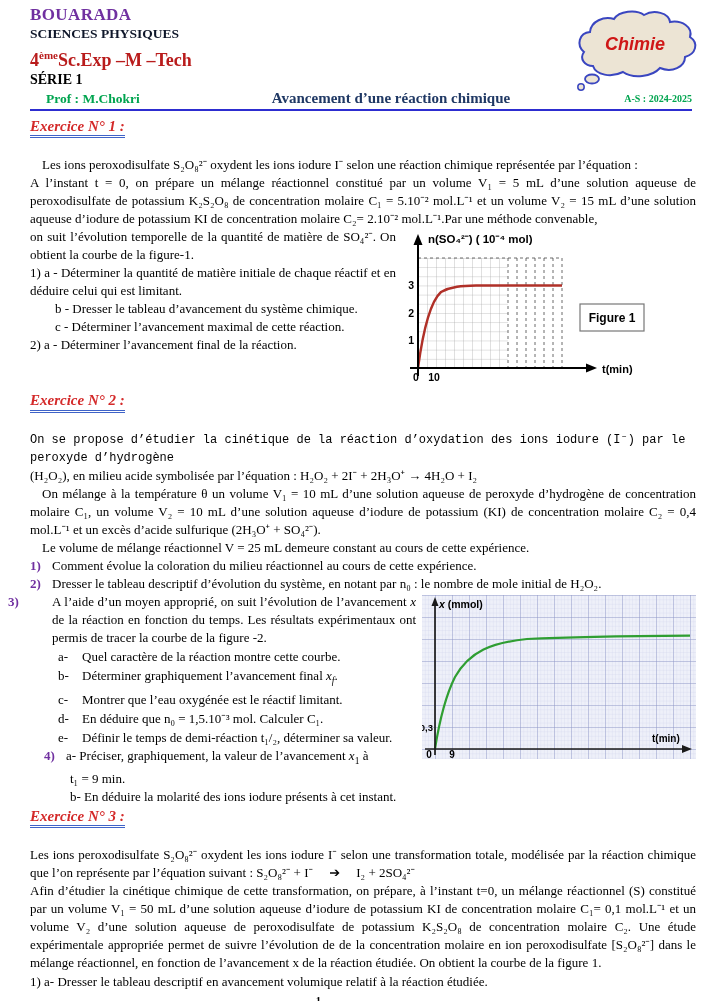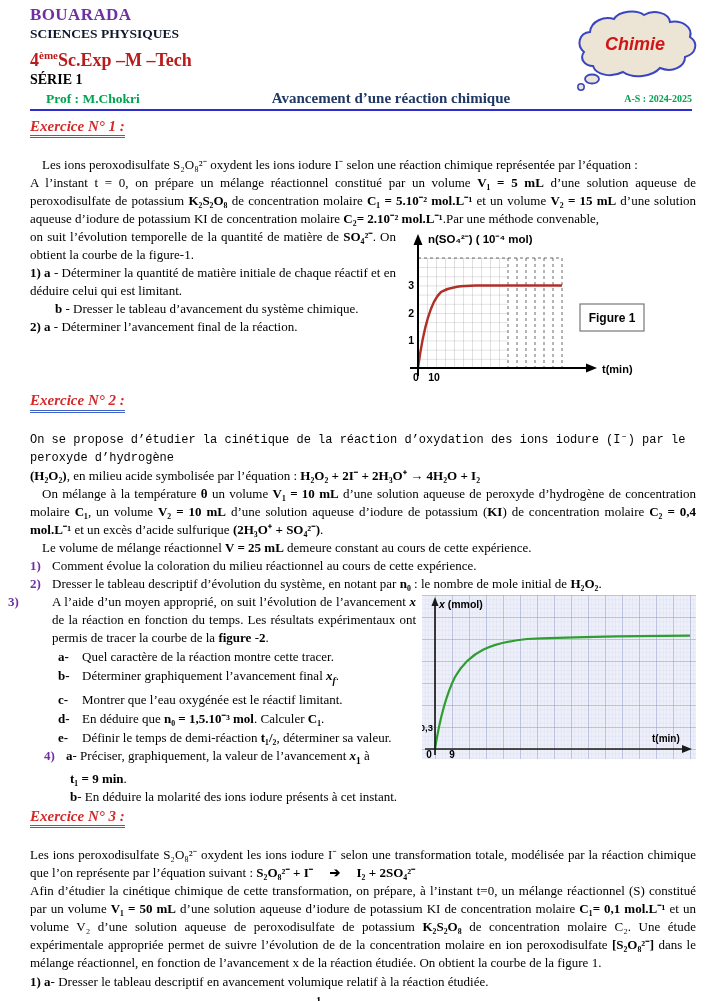--- a/index.html
+++ b/index.html
@@ -15,21 +15,21 @@
   .titlerow{display:flex;align-items:center;margin-top:2px}
   .prof{color:#00a44f;font-weight:bold;font-size:13.5px;width:180px;padding-left:16px;box-sizing:border-box}
   .doctitle{flex:1;text-align:center;color:#1f3864;font-weight:bold;font-size:15px}
   .year{color:#00a44f;font-weight:bold;font-size:10px;width:120px;text-align:right;padding-right:4px}
   .rule{border:0;border-top:2px solid #2d2dd0;margin:2px 4px 5px 0}
   .exh{color:#d42a2a;font-weight:bold;font-style:italic;font-size:15px;display:inline-block;
        border-bottom:3px double #3f63c8;margin:2px 0 18px;line-height:1.15}
   p{margin:0}
   .just{text-align:justify}
   .line{line-height:18px}
-  .b{font-weight:bold}.i{font-style:italic}
+  .b{font-weight:normal}.i{font-style:italic}
   sub{font-size:9.5px}  sup{font-size:9.5px}
   .indent1{text-indent:12px}
   .eq{text-align:center;font-weight:bold;white-space:pre;font-size:13.5px;line-height:18px}
   .pnum{color:#7030a0;font-weight:bold;display:inline-block;width:22px}
   .qrow{line-height:18px}
   .subitem{margin-left:28px;line-height:19px}
   .subitem span:first-child{display:inline-block;width:24px}
   .ml25{margin-left:25px}
   .ml40{margin-left:40px}
   .ml14{margin-left:14px}
@@ -112,20 +112,21 @@
         <text x="12" y="153" font-size="10.5" font-weight="bold" text-anchor="middle">0</text>
         <text x="30" y="153" font-size="10.5" font-weight="bold" text-anchor="middle">10</text>
         <rect x="176" y="76" width="64" height="27" fill="#fff" stroke="#777" stroke-width="1.2"></rect>
         <text x="208" y="94" font-size="12" font-weight="bold" text-anchor="middle">Figure 1</text>
       </svg>
     </div>
 
     <p class="line just"><span>on suit l’évolution temporelle de la quantité de matière de </span><span class="b">SO₄²⁻</span><span>. On obtient la courbe de la figure-1.</span></p>
     <div class="qrow just"><span class="b">1) a</span><span> - Déterminer la quantité de matière initiale de chaque réactif et en déduire celui qui est limitant.</span></div>
     <div class="qrow ml25"><span class="b">b</span><span> - Dresser le tableau d’avancement  du système chimique.</span></div>
+    <div class="qrow ml25"><span class="b">c</span><span> - Déterminer l’avancement maximal de cette réaction.</span></div>
     <div class="qrow"><span class="b">2) a</span><span> - Déterminer l’avancement final de la réaction.</span></div>
     <div class="clear"></div>
   </div>
 
   <div>
     <div class="exh">Exercice N° 2 :</div>
     <p class="line" style="font-family:Liberation Mono, monospace;font-size:12px">On se propose d’étudier la cinétique de la réaction d’oxydation des ions iodure (I⁻) par le peroxyde d’hydrogène</p>
     <p class="line"><span class="b">(H₂O₂)</span><span>, en milieu acide symbolisée par l’équation : </span><span class="b">H₂O₂  +  2I⁻  +  2H₃O⁺  →  4H₂O  +  I₂</span></p>
     <p class="line just indent1"><span>On mélange à la température </span><span class="b">θ</span><span> un volume </span><span class="b">V₁ = 10 mL</span><span> d’une solution aqueuse de peroxyde d’hydrogène de concentration molaire </span><span class="b">C₁</span><span>, un volume </span><span class="b">V₂ = 10 mL</span><span> d’une solution aqueuse d’iodure de potassium (</span><span class="b">KI</span><span>) de concentration molaire </span><span class="b">C₂ = 0,4 mol.L⁻¹</span><span> et un excès d’acide sulfurique </span><span class="b">(2H₃O⁺ + SO₄²⁻)</span><span>.</span></p>
     <p class="line indent1"><span>Le volume de mélange réactionnel </span><span class="b">V = 25 mL</span><span> demeure constant au cours de cette expérience.</span></p>
@@ -154,21 +155,21 @@
         <path d="M270,154 L260,150 L260,158 Z" fill="#1a1a1a"></path>
         <text x="17" y="13" font-size="10.5" font-weight="bold"><tspan font-style="italic">x</tspan><tspan> (mmol)</tspan></text>
         <text x="11" y="136" font-size="9.5" font-weight="bold" text-anchor="end">0,3</text>
         <text x="7" y="163" font-size="10" font-weight="bold" text-anchor="middle">0</text>
         <text x="30" y="163" font-size="10" font-weight="bold" text-anchor="middle">9</text>
         <text x="230" y="147" font-size="10" font-weight="bold">t(min)</text>
       </svg>
     </div>
 
     <div class="qrow just hang"><span class="pnum">3)</span><span><span>A l’aide d’un moyen approprié, on suit l’évolution de l’avancement </span><span class="b i">x</span><span> de la réaction en fonction du temps. Les résultats expérimentaux ont permis de tracer la courbe de la </span><span class="b">figure</span><span> -</span><span class="b">2</span><span>.</span></span></div>
-    <div class="subitem"><span class="b">a-</span><span>Quel caractère de la réaction montre cette tracer.</span></div>
+    <div class="subitem"><span class="b">a-</span><span>Quel caractère de la réaction montre cette courbe.</span></div>
     <div class="subitem"><span class="b">b-</span><span>Déterminer graphiquement l’avancement final </span><span class="b i">x</span><sub class="b i">f</sub><span>.</span></div>
     <div class="subitem"><span class="b">c-</span><span>Montrer que l’eau oxygénée est le réactif limitant.</span></div>
     <div class="subitem"><span class="b">d-</span><span>En déduire que </span><span class="b">n₀ = 1,5.10⁻³ mol</span><span>. Calculer </span><span class="b">C₁</span><span>.</span></div>
     <div class="subitem"><span class="b">e-</span><span>Définir le temps de demi-réaction </span><span class="b">t₁/₂</span><span>, déterminer sa valeur.</span></div>
     <div class="qrow" style="margin-left:14px"><span class="pnum">4)</span><span><span class="b">a</span><span>- Préciser, graphiquement, la valeur de l’avancement </span><span class="b i">x</span><sub class="b">1</sub><span> à</span></span></div>
     <div class="qrow ml40"><span class="b">t₁ = 9 min</span><span>.</span></div>
     <div class="qrow ml40"><span class="b">b</span><span>- En déduire la molarité des ions iodure présents à cet instant.</span></div>
     <div class="clear"></div>
   </div>
 

